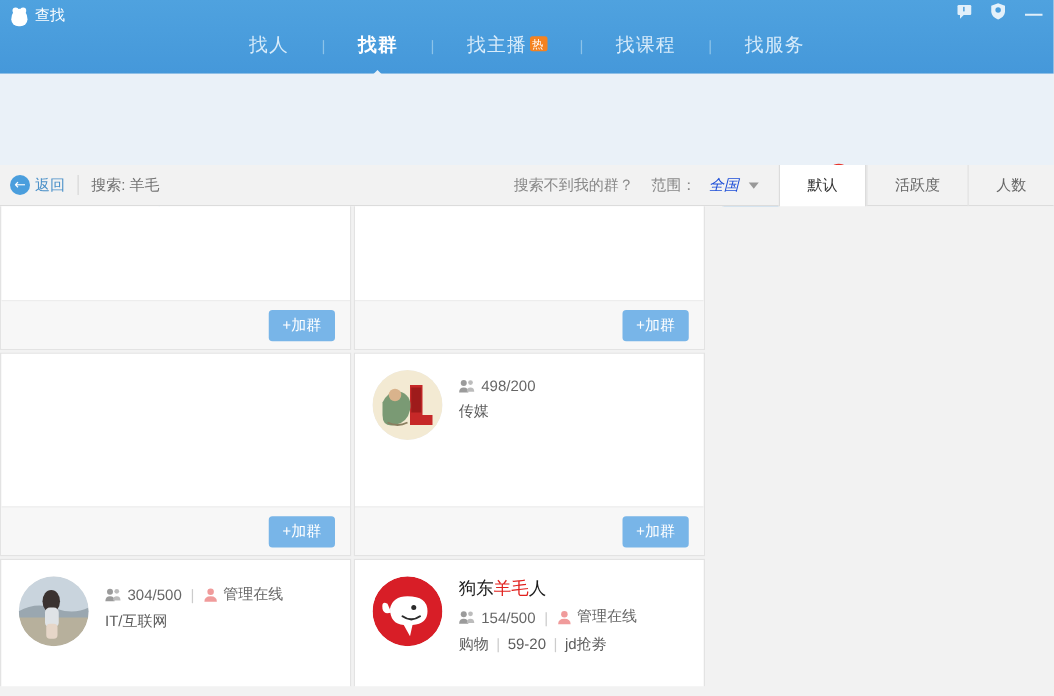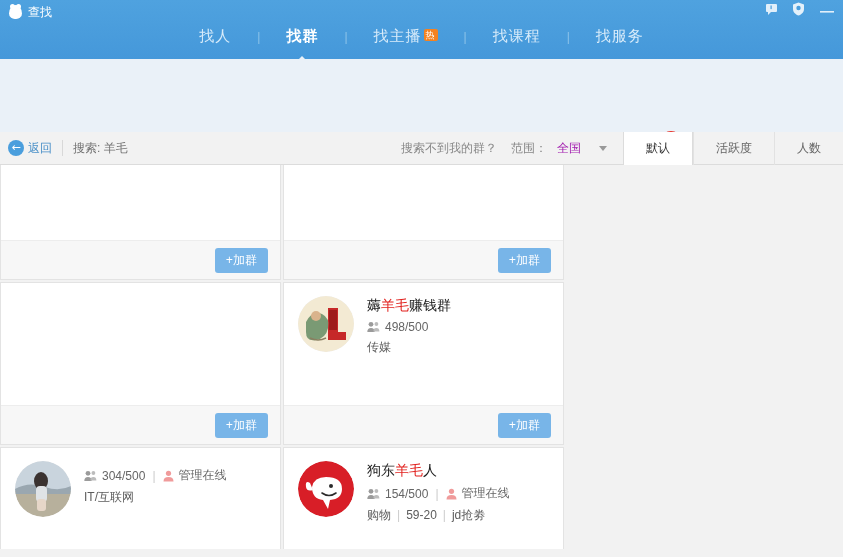--- a/index.html
+++ b/index.html
@@ -12,21 +12,21 @@
 
   
   .header {
     position: relative;
     height: 59px;
     background: #4a9edd;
     background: linear-gradient(#4fa2df, #4598da);
   }
   .brand {
     position: absolute; left: 9px; top: 4px;
-    display: flex; align-items: flex-start; gap: 6px;
+    display: flex; align-items: flex-end; gap: 6px;
     color: #ffffff; font-size: 12px;
   }
   .penguin {
     width: 13px; height: 15px;
     position: relative;
   }
   .penguin .body {
     position: absolute; left: 0; top: 1px;
     width: 13px; height: 14px;
     background: #ffffff;
@@ -181,21 +181,21 @@
     width: 1px; height: 16px; background: #d8d8d8; margin: 0 10px;
   }
   .search-term { color: #737373; }
   .filter-right {
     margin-left: auto;
     display: flex; align-items: center;
     height: 33px;
   }
   .cantfind { color: #888; cursor: pointer; margin-right: 14px; }
   .scope-label { color: #888; margin-right: 10px; }
-  .scope-value { color: #a21caf; margin-right: 18px; cursor: pointer; }
+  .scope-value { color: #1d4ed8; margin-right: 8px; cursor: pointer; font-style: italic; }
   .caret-down {
     width: 0; height: 0;
     border-left: 4px solid transparent;
     border-right: 4px solid transparent;
     border-top: 5px solid #999;
     margin-right: 16px;
     cursor: pointer;
   }
   .sort-tabs { display: flex; align-items: flex-end; height: 33px; }
   .sort-tab {
@@ -456,31 +456,30 @@
         <div class="card-body">
           <div class="avatar"><svg viewBox="0 0 56 56" width="56" height="56">
               <circle cx="28" cy="28" r="28" fill="#f3ead3"></circle>
         <path d="M30 12 h10 v24 h8 v8 h-18 z" fill="#c62828"></path>
         <path d="M31 14 h8 v20 h-8 z" fill="#9e1b1b"></path>
         <path d="M8 26 q6 -12 16 -8 q8 4 6 14 q-2 10 -12 12 q-10 2 -10 -8 z" fill="#7a9a74"></path>
         <circle cx="18" cy="20" r="5" fill="#d9b38c"></circle>
         <path d="M12 42 q8 4 16 0" stroke="#8a7f60" stroke-width="1.4" fill="none"></path>
             </svg></div>
           <div class="card-info">
-            <div class="card-title"><span>薅</span><em>羊毛</em><span>赚钱群</span></div>
             <div class="card-meta">
               <span class="people-ico">
                 <svg width="13" height="12" viewBox="0 0 13 12">
   <circle cx="4" cy="3.3" r="2.4" fill="#9b9b9b"></circle>
                   <path d="M0.3 11 q0 -4 3.7 -4 q3.7 0 3.7 4 z" fill="#9b9b9b"></path>
   <circle cx="9.4" cy="3" r="1.9" fill="#bcbcbc"></circle>
                   <path d="M6.4 10.4 q0 -3.4 3 -3.4 q3 0 3 3.4 z" fill="#bcbcbc"></path>
                 </svg>
               </span>
-              <span>498/500</span>
+              <span>498/200</span>
             </div>
             <div class="card-tags"><span>传媒</span></div>
           </div>
         </div>
         <div class="card-footer">
           <button class="join-btn">+加群</button>
         </div>
       </div>
       <div class="card">
         <div class="card-body">

